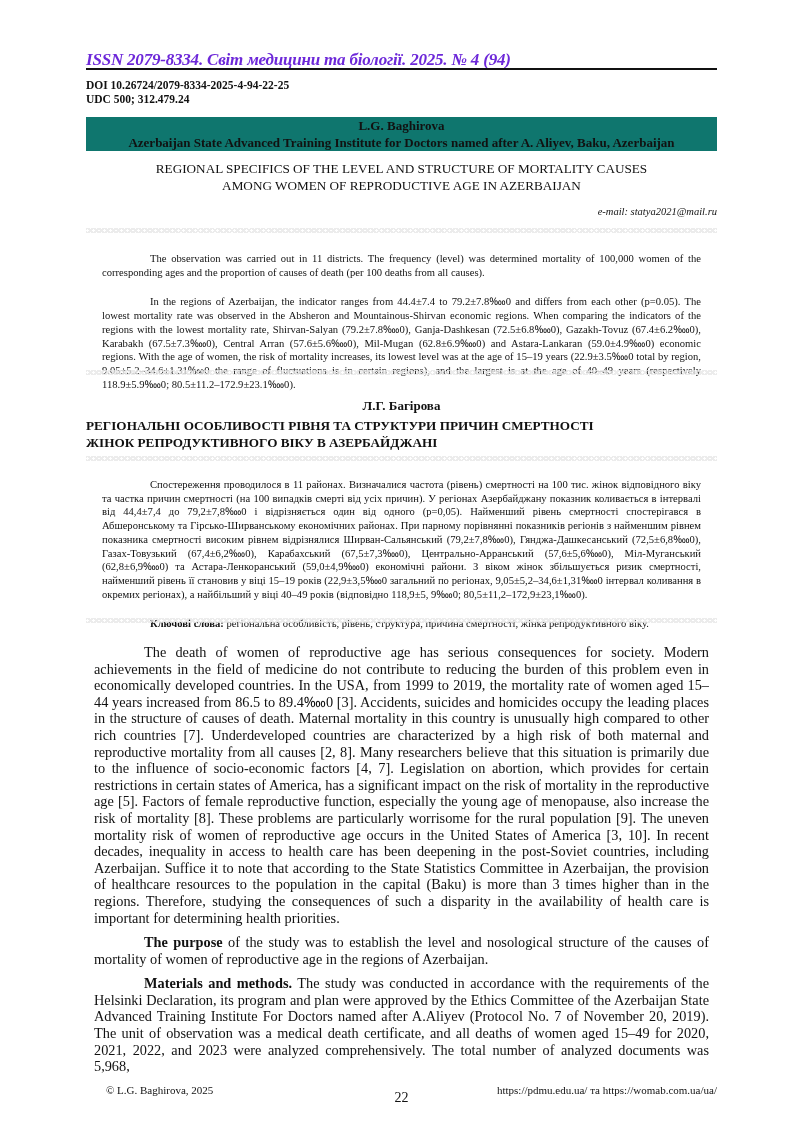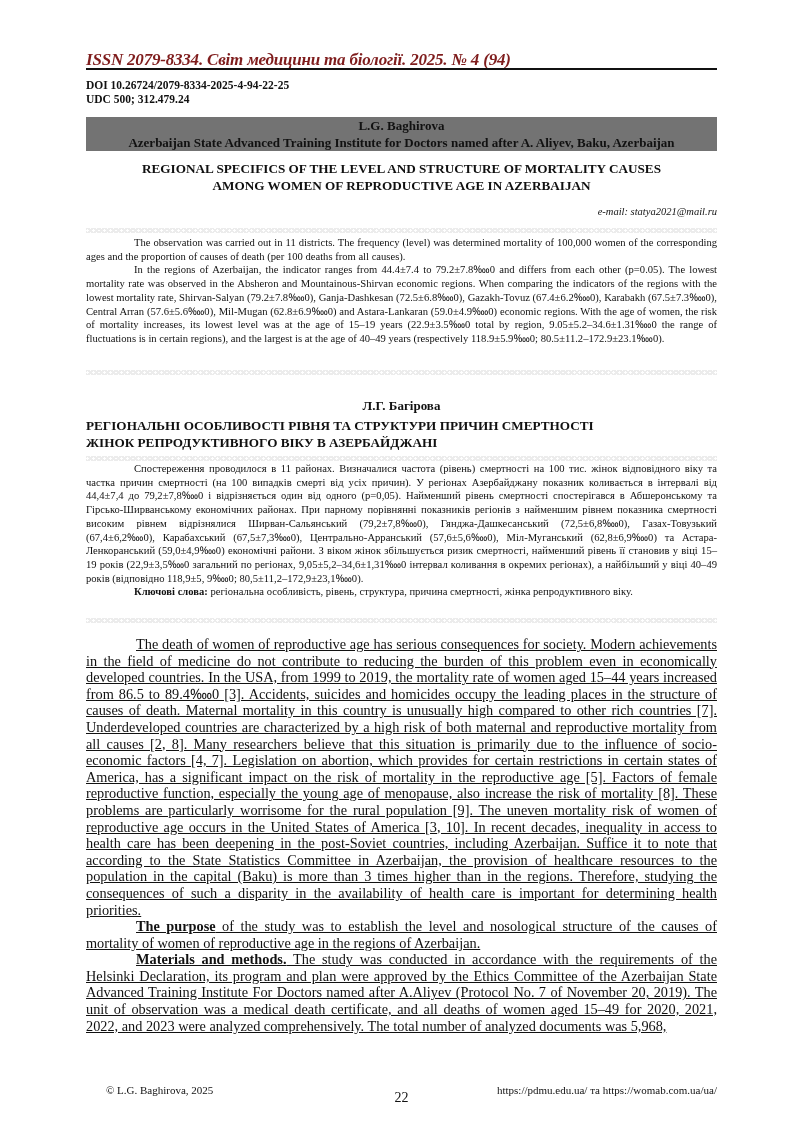--- a/index.html
+++ b/index.html
@@ -1,43 +1,43 @@
 <!DOCTYPE html>
 <html><head>
 <meta charset="utf-8">
 <style>
   html, body { margin: 0; padding: 0; background: #ffffff; }
   body { width: 800px; height: 1131px; position: relative; overflow: hidden;
          font-family: "Liberation Serif", serif; color: #111; }
   .page { position: absolute; left: 86px; top: 0; width: 631px; }
   .journal { position: absolute; top: 50px; left: 0; width: 631px;
-             font-style: italic; font-weight: bold; font-size: 17px; color: #7f1d1d;
+             font-style: italic; font-weight: bold; font-size: 17px; color: #6d28d9;
              letter-spacing: -0.2px; }
   .rule { position: absolute; top: 68px; left: 0; width: 631px; height: 2px; background: #111; }
   .doi { position: absolute; top: 78px; left: 0; font-weight: bold; font-size: 11.5px; line-height: 14px; }
   .authorbar { position: absolute; top: 117px; left: 0; width: 631px; height: 34px;
-               background: #737373; text-align: center; font-weight: bold; font-size: 13px; line-height: 17px; }
+               background: #0f766e; text-align: center; font-weight: bold; font-size: 13px; line-height: 17px; }
   .title { position: absolute; top: 160px; left: 0; width: 631px; text-align: center;
-           font-weight: bold; font-size: 13.2px; line-height: 17px; }
+           font-weight: normal; font-size: 13.2px; line-height: 17px; }
   .email { position: absolute; top: 206px; right: 0; font-size: 10.5px; font-style: italic; }
   .abstract { position: absolute; left: 0; width: 631px; font-size: 10.6px; line-height: 13.7px;
               text-align: justify; }
-  .abstract p { margin: 0; text-indent: 48px; }
+  .abstract p { margin: 16px; text-indent: 48px; }
   .wave { position: absolute; left: 0; width: 631px; height: 5px;
           background-image: repeating-linear-gradient(135deg, #e8e8e8 0 2px, transparent 2px 4px),
                             repeating-linear-gradient(45deg, #e8e8e8 0 2px, transparent 2px 4px); opacity: 0.8; }
   .ab-en { top: 236px; }
   .ua-author { position: absolute; top: 398px; left: 0; width: 631px; text-align: center;
                font-weight: bold; font-size: 13px; }
   .ua-title { position: absolute; top: 417px; left: 0; width: 631px; 
               font-weight: bold; font-size: 13.2px; line-height: 17px; }
   .ab-ua { top: 462px; }
   .body { position: absolute; top: 636px; left: 0; width: 631px; font-size: 14.3px; line-height: 16.6px;
           text-align: justify; }
-  .body p { margin: 0; text-indent: 50px; text-decoration: underline; }
+  .body p { margin: 8px; text-indent: 50px; }
   .kw b, .body b { font-weight: bold; }
   .footer-left { position: absolute; top: 1084px; left: 20px; font-size: 11px; }
   .footer-num { position: absolute; top: 1090px; left: 0; width: 631px; text-align: center; font-size: 14px; }
   .footer-right { position: absolute; top: 1084px; right: 0; font-size: 11px; }
 </style>
 </head>
 <body>
 
 <div class="page">
   <div class="journal">ISSN 2079-8334. Світ медицини та біології. 2025. № 4 (94)</div>

